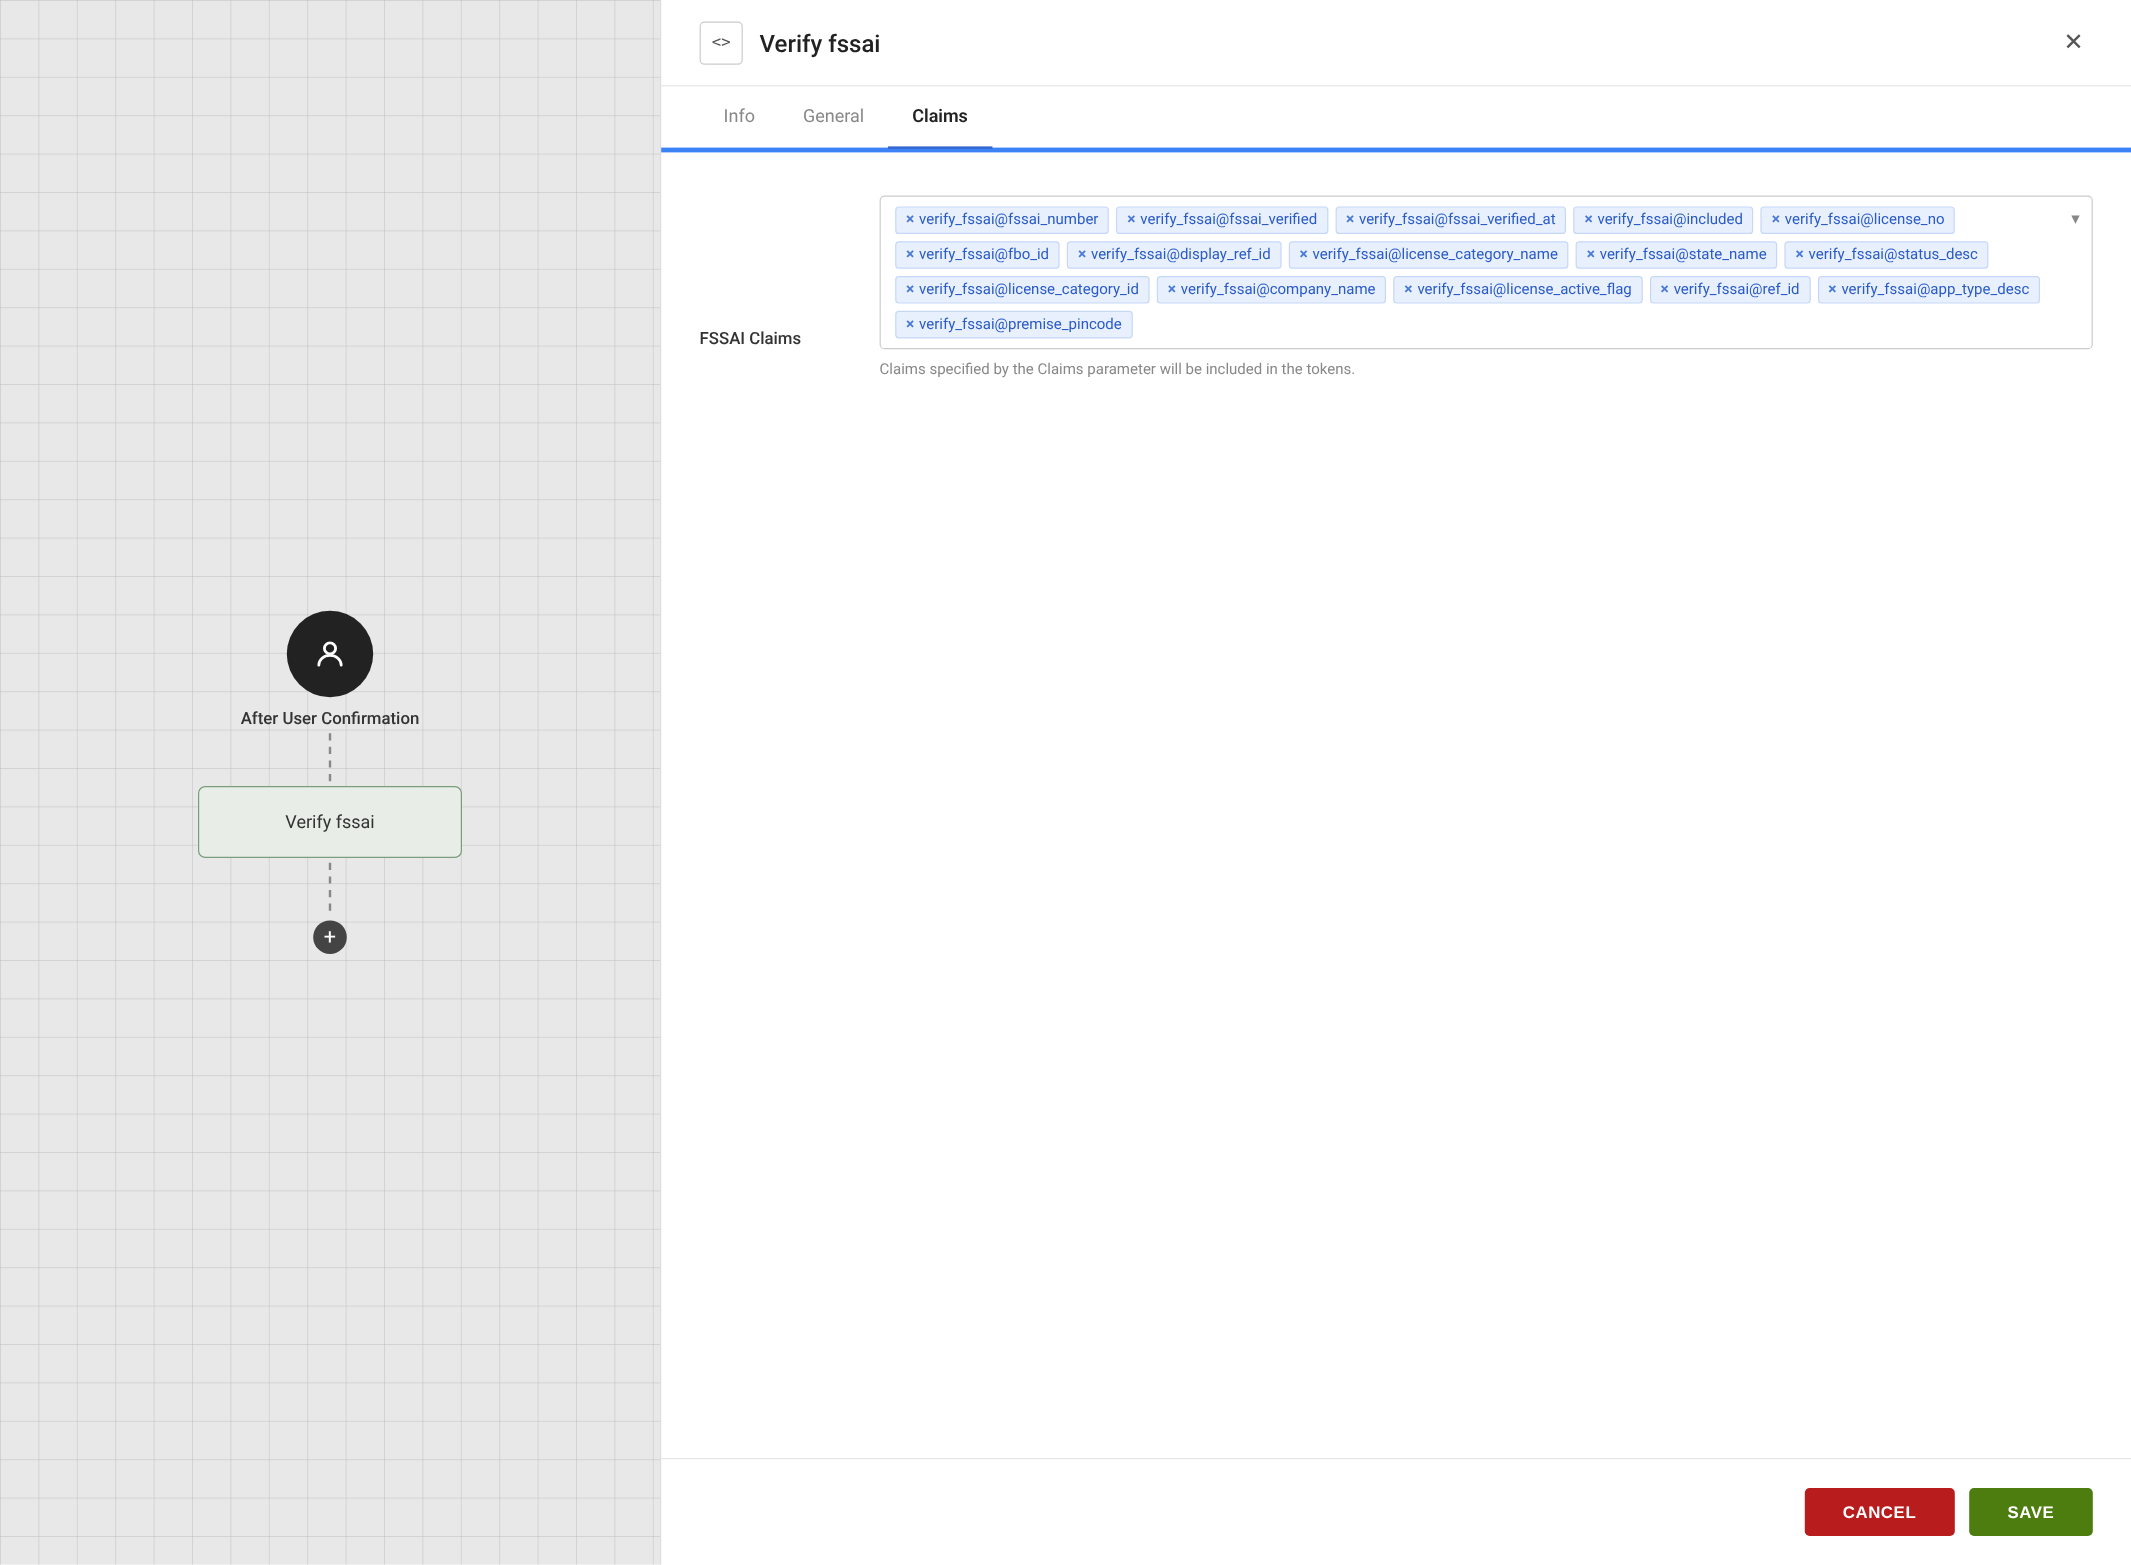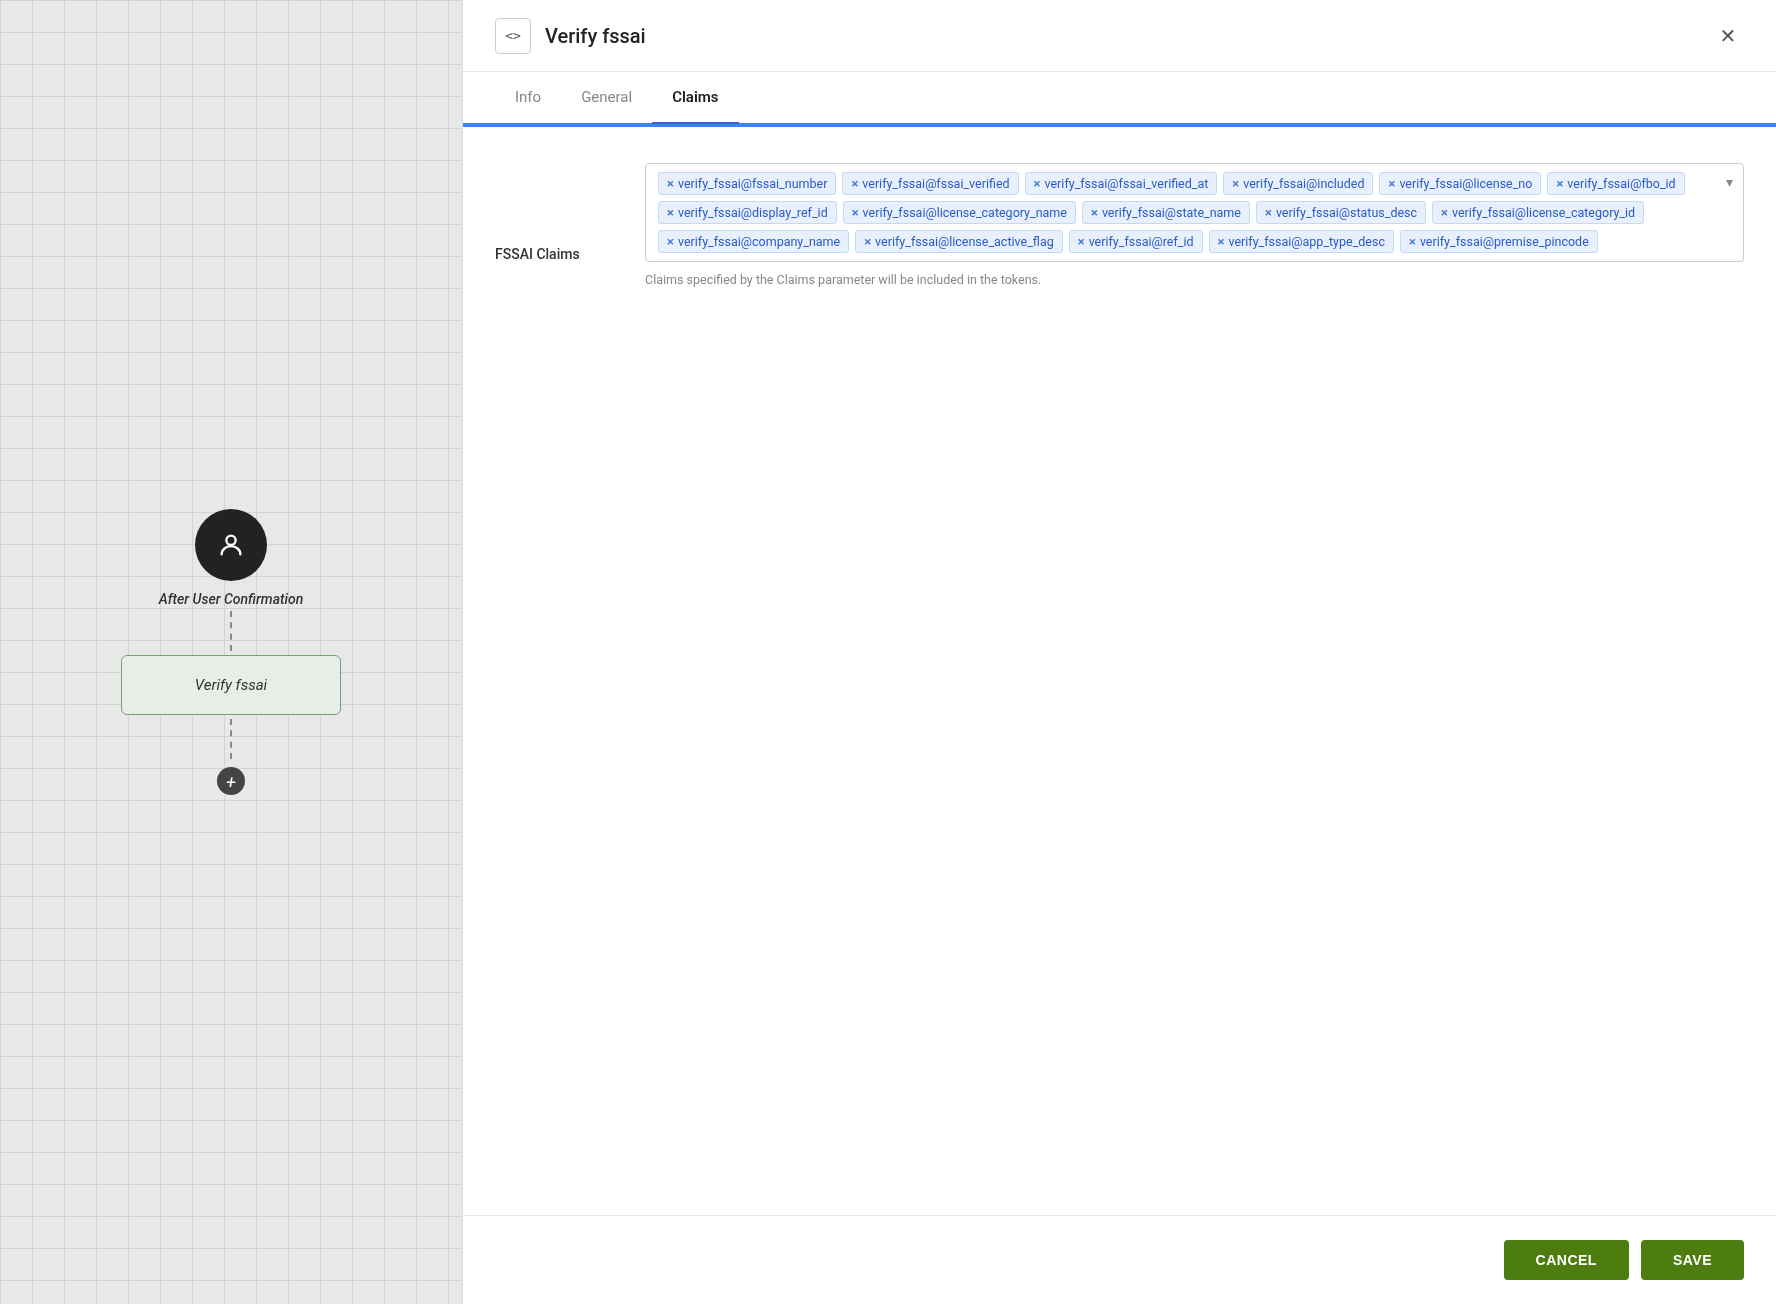--- a/index.html
+++ b/index.html
@@ -6,30 +6,29 @@
     body {
       font-family: -apple-system, BlinkMacSystemFont, 'Segoe UI', Roboto, sans-serif;
       width: 1776px;
       height: 1304px;
       overflow: hidden;
       display: flex;
     }
 
     
     .canvas-panel {
-      width: 462px;
+      width: 550px;
       height: 1304px;
       background-color: #e8e8e8;
       background-image:
         linear-gradient(rgba(180,180,180,0.4) 1px, transparent 1px),
         linear-gradient(90deg, rgba(180,180,180,0.4) 1px, transparent 1px);
       background-size: 32px 32px;
       position: relative;
       flex-shrink: 0;
-      font-style: italic;
     }
 
     .canvas-node-container {
       position: absolute;
       top: 50%;
       left: 50%;
       transform: translate(-50%, -50%);
       display: flex;
       flex-direction: column;
       align-items: center;
@@ -252,21 +251,21 @@
     .panel-footer {
       display: flex;
       justify-content: flex-end;
       gap: 12px;
       padding: 24px 32px;
       border-top: 1px solid #e5e5e5;
     }
 
     .btn-cancel {
       padding: 12px 32px;
-      background: #4d7c0f;
+      background: #b91c1c;
       color: #fff;
       border: none;
       border-radius: 4px;
       font-size: 14px;
       font-weight: 600;
       cursor: pointer;
       letter-spacing: 0.5px;
       text-transform: uppercase;
     }
 

